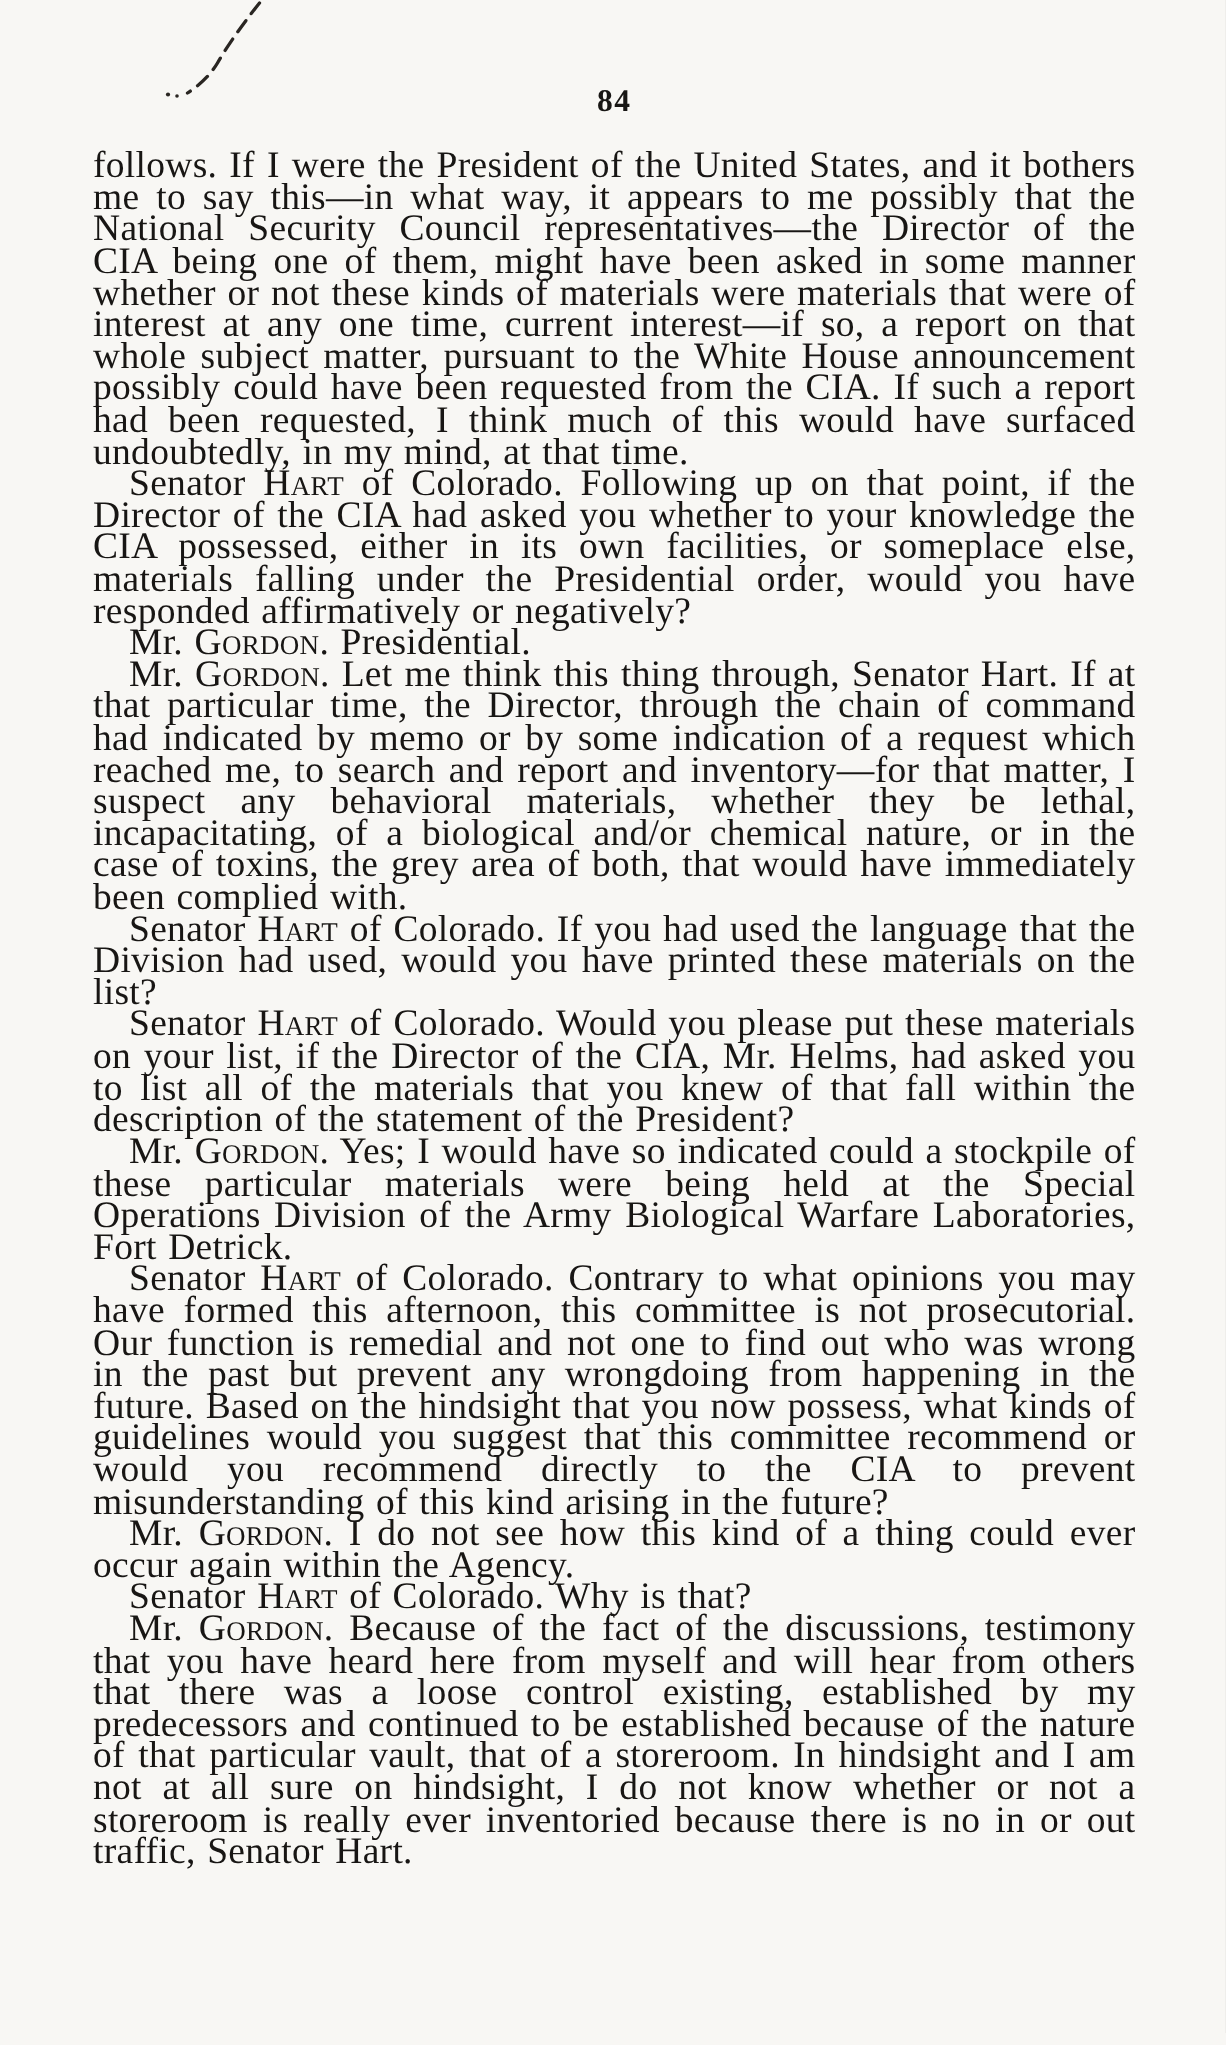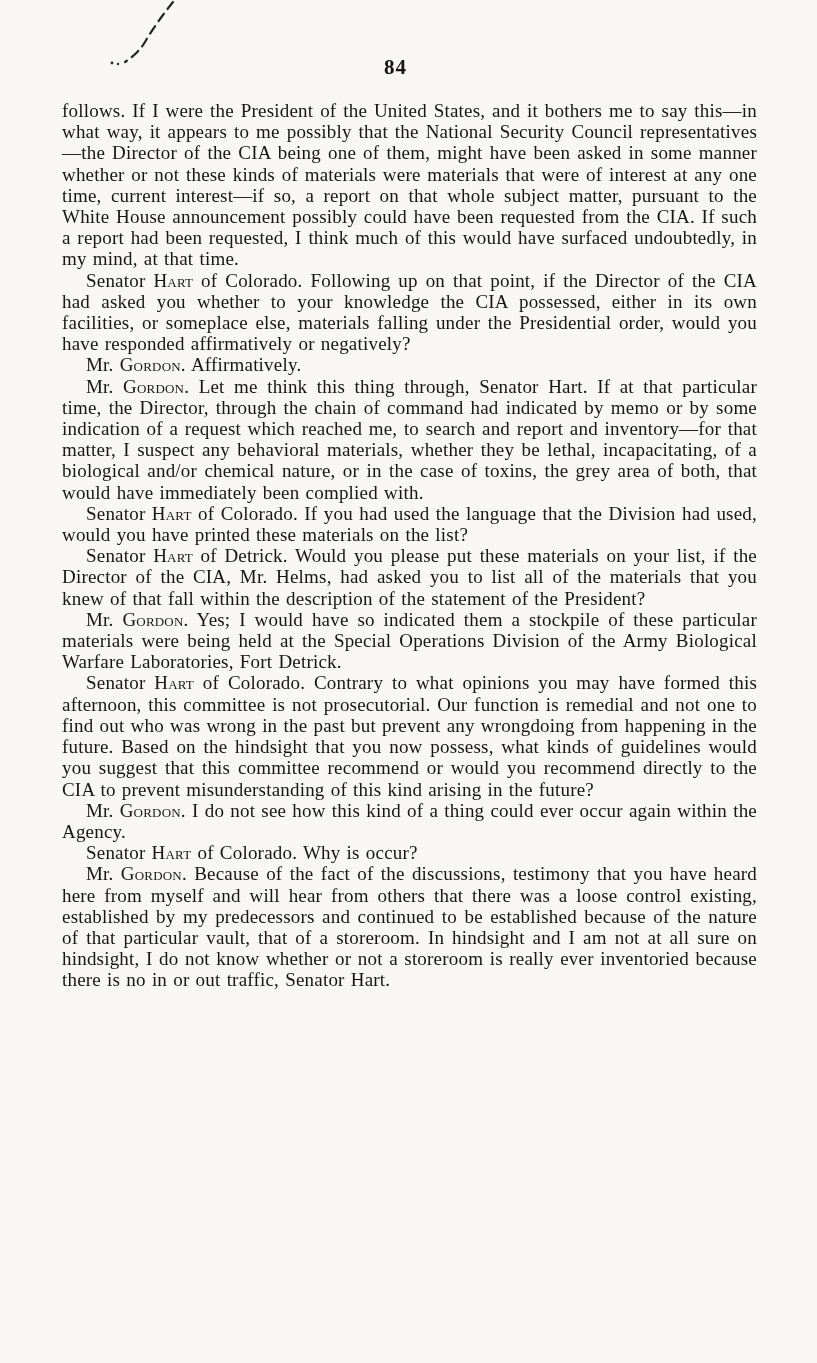--- a/index.html
+++ b/index.html
@@ -21,36 +21,36 @@
     position: absolute;
     top: 0;
     left: 95px;
     width: 90px;
     height: 75px;
     pointer-events: none;
   }
   .page-number {
     position: absolute;
     top: 55px;
-    left: 48px;
+    left: 62px;
     width: 695px;
     text-align: center;
     font-size: 21px;
     font-weight: bold;
     letter-spacing: 1px;
   }
   .page-body {
     position: absolute;
     top: 100px;
     left: 62px;
     width: 695px;
   }
   .para {
     margin: 0;
-    font-size: 19px;
+    font-size: 25px;
     line-height: 21.2px;
     text-align: justify;
     letter-spacing: 0.2px;
     word-spacing: 1.2px;
   }
   .para.indent {
     text-indent: 24px;
   }
   .sc {
     font-variant: small-caps;
@@ -66,24 +66,24 @@
     <path d="M78 2 C 70 12, 58 28, 50 42 C 44 52, 36 58, 30 62" fill="none" stroke="#2a2622" stroke-width="2.2" stroke-dasharray="9 6" stroke-linecap="round"></path>
     <circle cx="17" cy="63" r="1.4" fill="#2a2622"></circle>
     <circle cx="23" cy="64" r="1.2" fill="#2a2622"></circle>
   </svg>
 
   <div class="page-number">84</div>
 
   <div class="page-body">
       <p class="para"><span>follows. If I were the President of the United States, and it bothers me to say this—in what way, it appears to me possibly that the National Security Council representatives—the Director of the CIA being one of them, might have been asked in some manner whether or not these kinds of materials were materials that were of interest at any one time, current interest—if so, a report on that whole subject matter, pursuant to the White House announcement possibly could have been requested from the CIA. If such a report had been requested, I think much of this would have surfaced undoubtedly, in my mind, at that time.</span></p>
       <p class="para indent"><span>Senator </span><span class="sc">Hart</span><span> of Colorado. Following up on that point, if the Director of the CIA had asked you whether to your knowledge the CIA possessed, either in its own facilities, or someplace else, materials falling under the Presidential order, would you have responded affirmatively or negatively?</span></p>
-      <p class="para indent"><span>Mr. </span><span class="sc">Gordon</span><span>. Affirmatively.</span></p>
+      <p class="para indent"><span>Mr. </span><span class="sc">Gordon</span><span>. Presidential.</span></p>
       <p class="para indent"><span>Mr. </span><span class="sc">Gordon</span><span>. Let me think this thing through, Senator Hart. If at that particular time, the Director, through the chain of command had indicated by memo or by some indication of a request which reached me, to search and report and inventory—for that matter, I suspect any behavioral materials, whether they be lethal, incapacitating, of a biological and/or chemical nature, or in the case of toxins, the grey area of both, that would have immediately been complied with.</span></p>
       <p class="para indent"><span>Senator </span><span class="sc">Hart</span><span> of Colorado. If you had used the language that the Division had used, would you have printed these materials on the list?</span></p>
-      <p class="para indent"><span>Senator </span><span class="sc">Hart</span><span> of Detrick. Would you please put these materials on your list, if the Director of the CIA, Mr. Helms, had asked you to list all of the materials that you knew of that fall within the description of the statement of the President?</span></p>
-      <p class="para indent"><span>Mr. </span><span class="sc">Gordon</span><span>. Yes; I would have so indicated them a stockpile of these particular materials were being held at the Special Operations Division of the Army Biological Warfare Laboratories, Fort Detrick.</span></p>
+      <p class="para indent"><span>Senator </span><span class="sc">Hart</span><span> of Colorado. Would you please put these materials on your list, if the Director of the CIA, Mr. Helms, had asked you to list all of the materials that you knew of that fall within the description of the statement of the President?</span></p>
+      <p class="para indent"><span>Mr. </span><span class="sc">Gordon</span><span>. Yes; I would have so indicated could a stockpile of these particular materials were being held at the Special Operations Division of the Army Biological Warfare Laboratories, Fort Detrick.</span></p>
       <p class="para indent"><span>Senator </span><span class="sc">Hart</span><span> of Colorado. Contrary to what opinions you may have formed this afternoon, this committee is not prosecutorial. Our function is remedial and not one to find out who was wrong in the past but prevent any wrongdoing from happening in the future. Based on the hindsight that you now possess, what kinds of guidelines would you suggest that this committee recommend or would you recommend directly to the CIA to prevent misunderstanding of this kind arising in the future?</span></p>
       <p class="para indent"><span>Mr. </span><span class="sc">Gordon</span><span>. I do not see how this kind of a thing could ever occur again within the Agency.</span></p>
-      <p class="para indent"><span>Senator </span><span class="sc">Hart</span><span> of Colorado. Why is occur?</span></p>
+      <p class="para indent"><span>Senator </span><span class="sc">Hart</span><span> of Colorado. Why is that?</span></p>
       <p class="para indent"><span>Mr. </span><span class="sc">Gordon</span><span>. Because of the fact of the discussions, testimony that you have heard here from myself and will hear from others that there was a loose control existing, established by my predecessors and continued to be established because of the nature of that particular vault, that of a storeroom. In hindsight and I am not at all sure on hindsight, I do not know whether or not a storeroom is really ever inventoried because there is no in or out traffic, Senator Hart.</span></p>
     </div>
 
 </div>
 
 </body></html>

